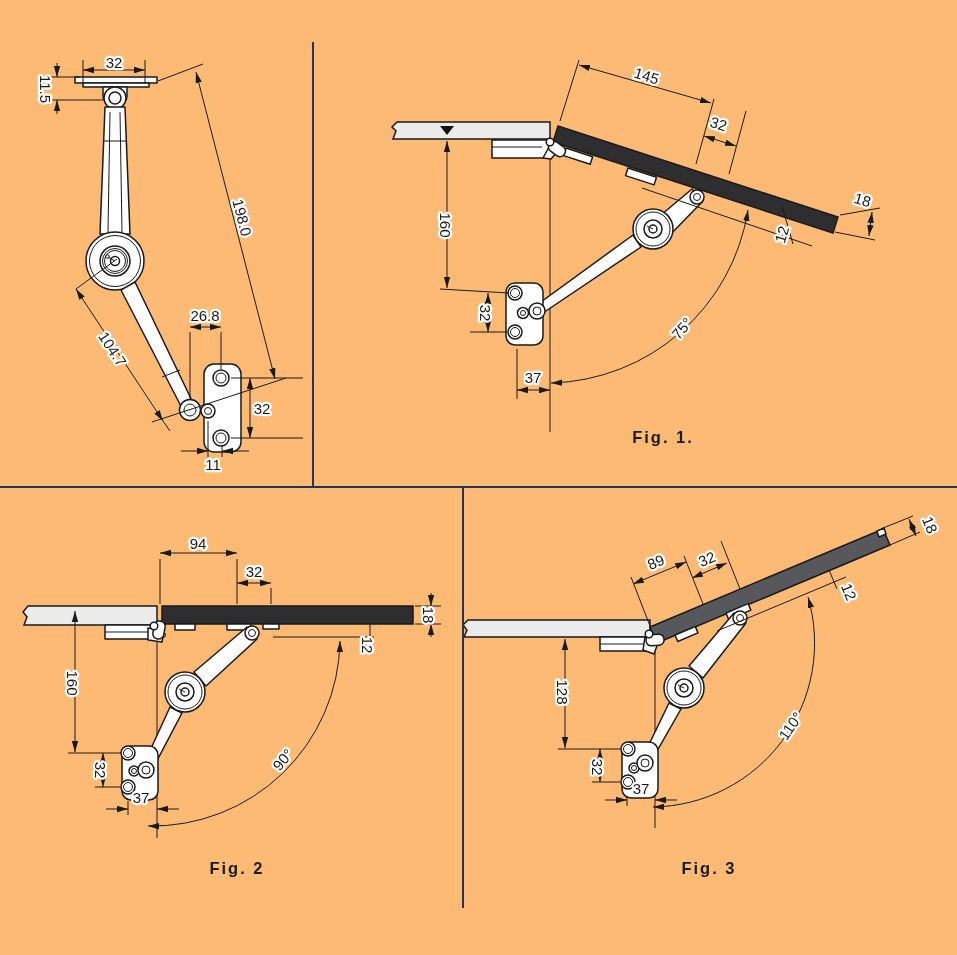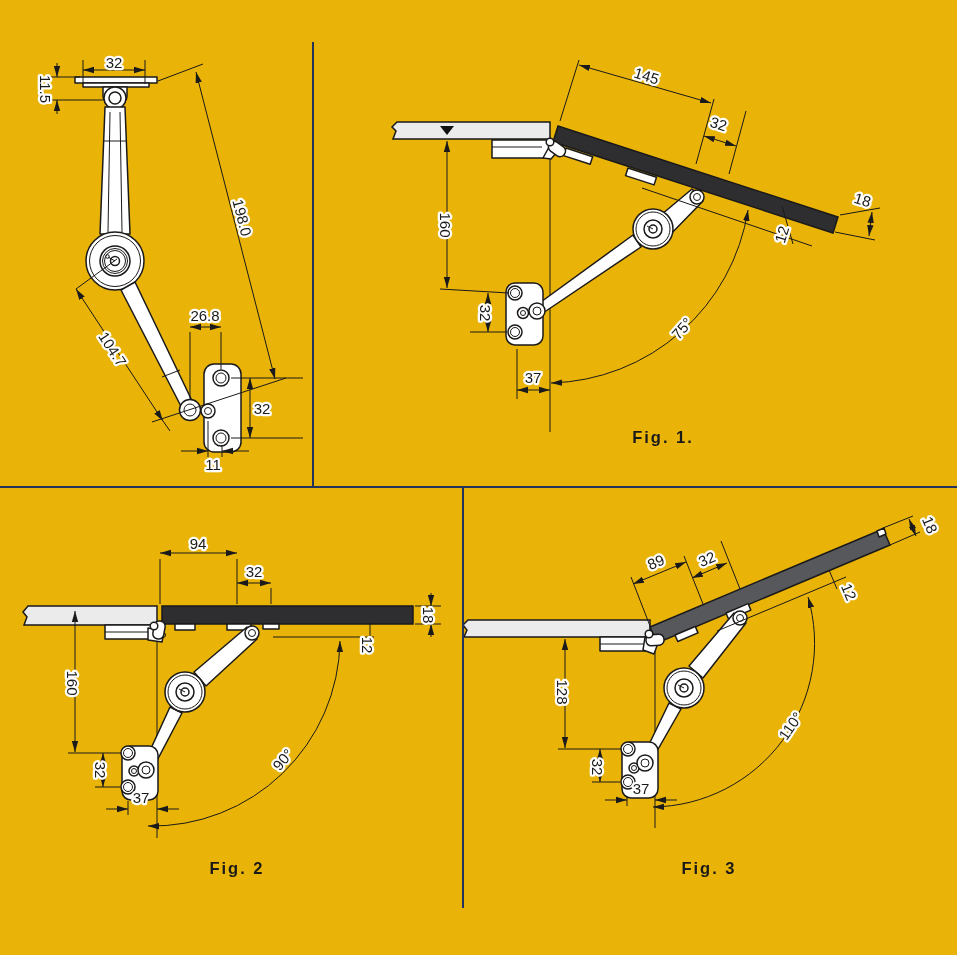--- a/index.html
+++ b/index.html
@@ -1,16 +1,16 @@
 <!DOCTYPE html>
 <html><head>
 <meta charset="utf-8">
 <style>
   html,body{margin:0;padding:0;background:#fff;}
-  .stage{position:relative;width:957px;height:955px;background:#eab308;overflow:hidden;
+  .stage{position:relative;width:957px;height:955px;background:#fdba74;overflow:hidden;
          font-family:"Liberation Sans",sans-serif;}
   .panel{position:absolute;}
   .divider{position:absolute;background:#26335a;}
   svg .o  { fill:#fff;   stroke:#1a1a1a; stroke-width:1.5; stroke-linejoin:round; }
   svg .on { fill:none;   stroke:#1a1a1a; stroke-width:1.5; }
   svg .ot { fill:none;   stroke:#1a1a1a; stroke-width:1;   }
   svg .d  { fill:none;   stroke:#1a1a1a; stroke-width:1;   }
   svg .dk { stroke:#1a1a1a; stroke-width:1.5; }
   svg text{ font-family:"Liberation Sans",sans-serif; font-size:15px; fill:#1a1a1a;
             paint-order:stroke; stroke:#fff; stroke-width:4.5px; stroke-linejoin:round;

